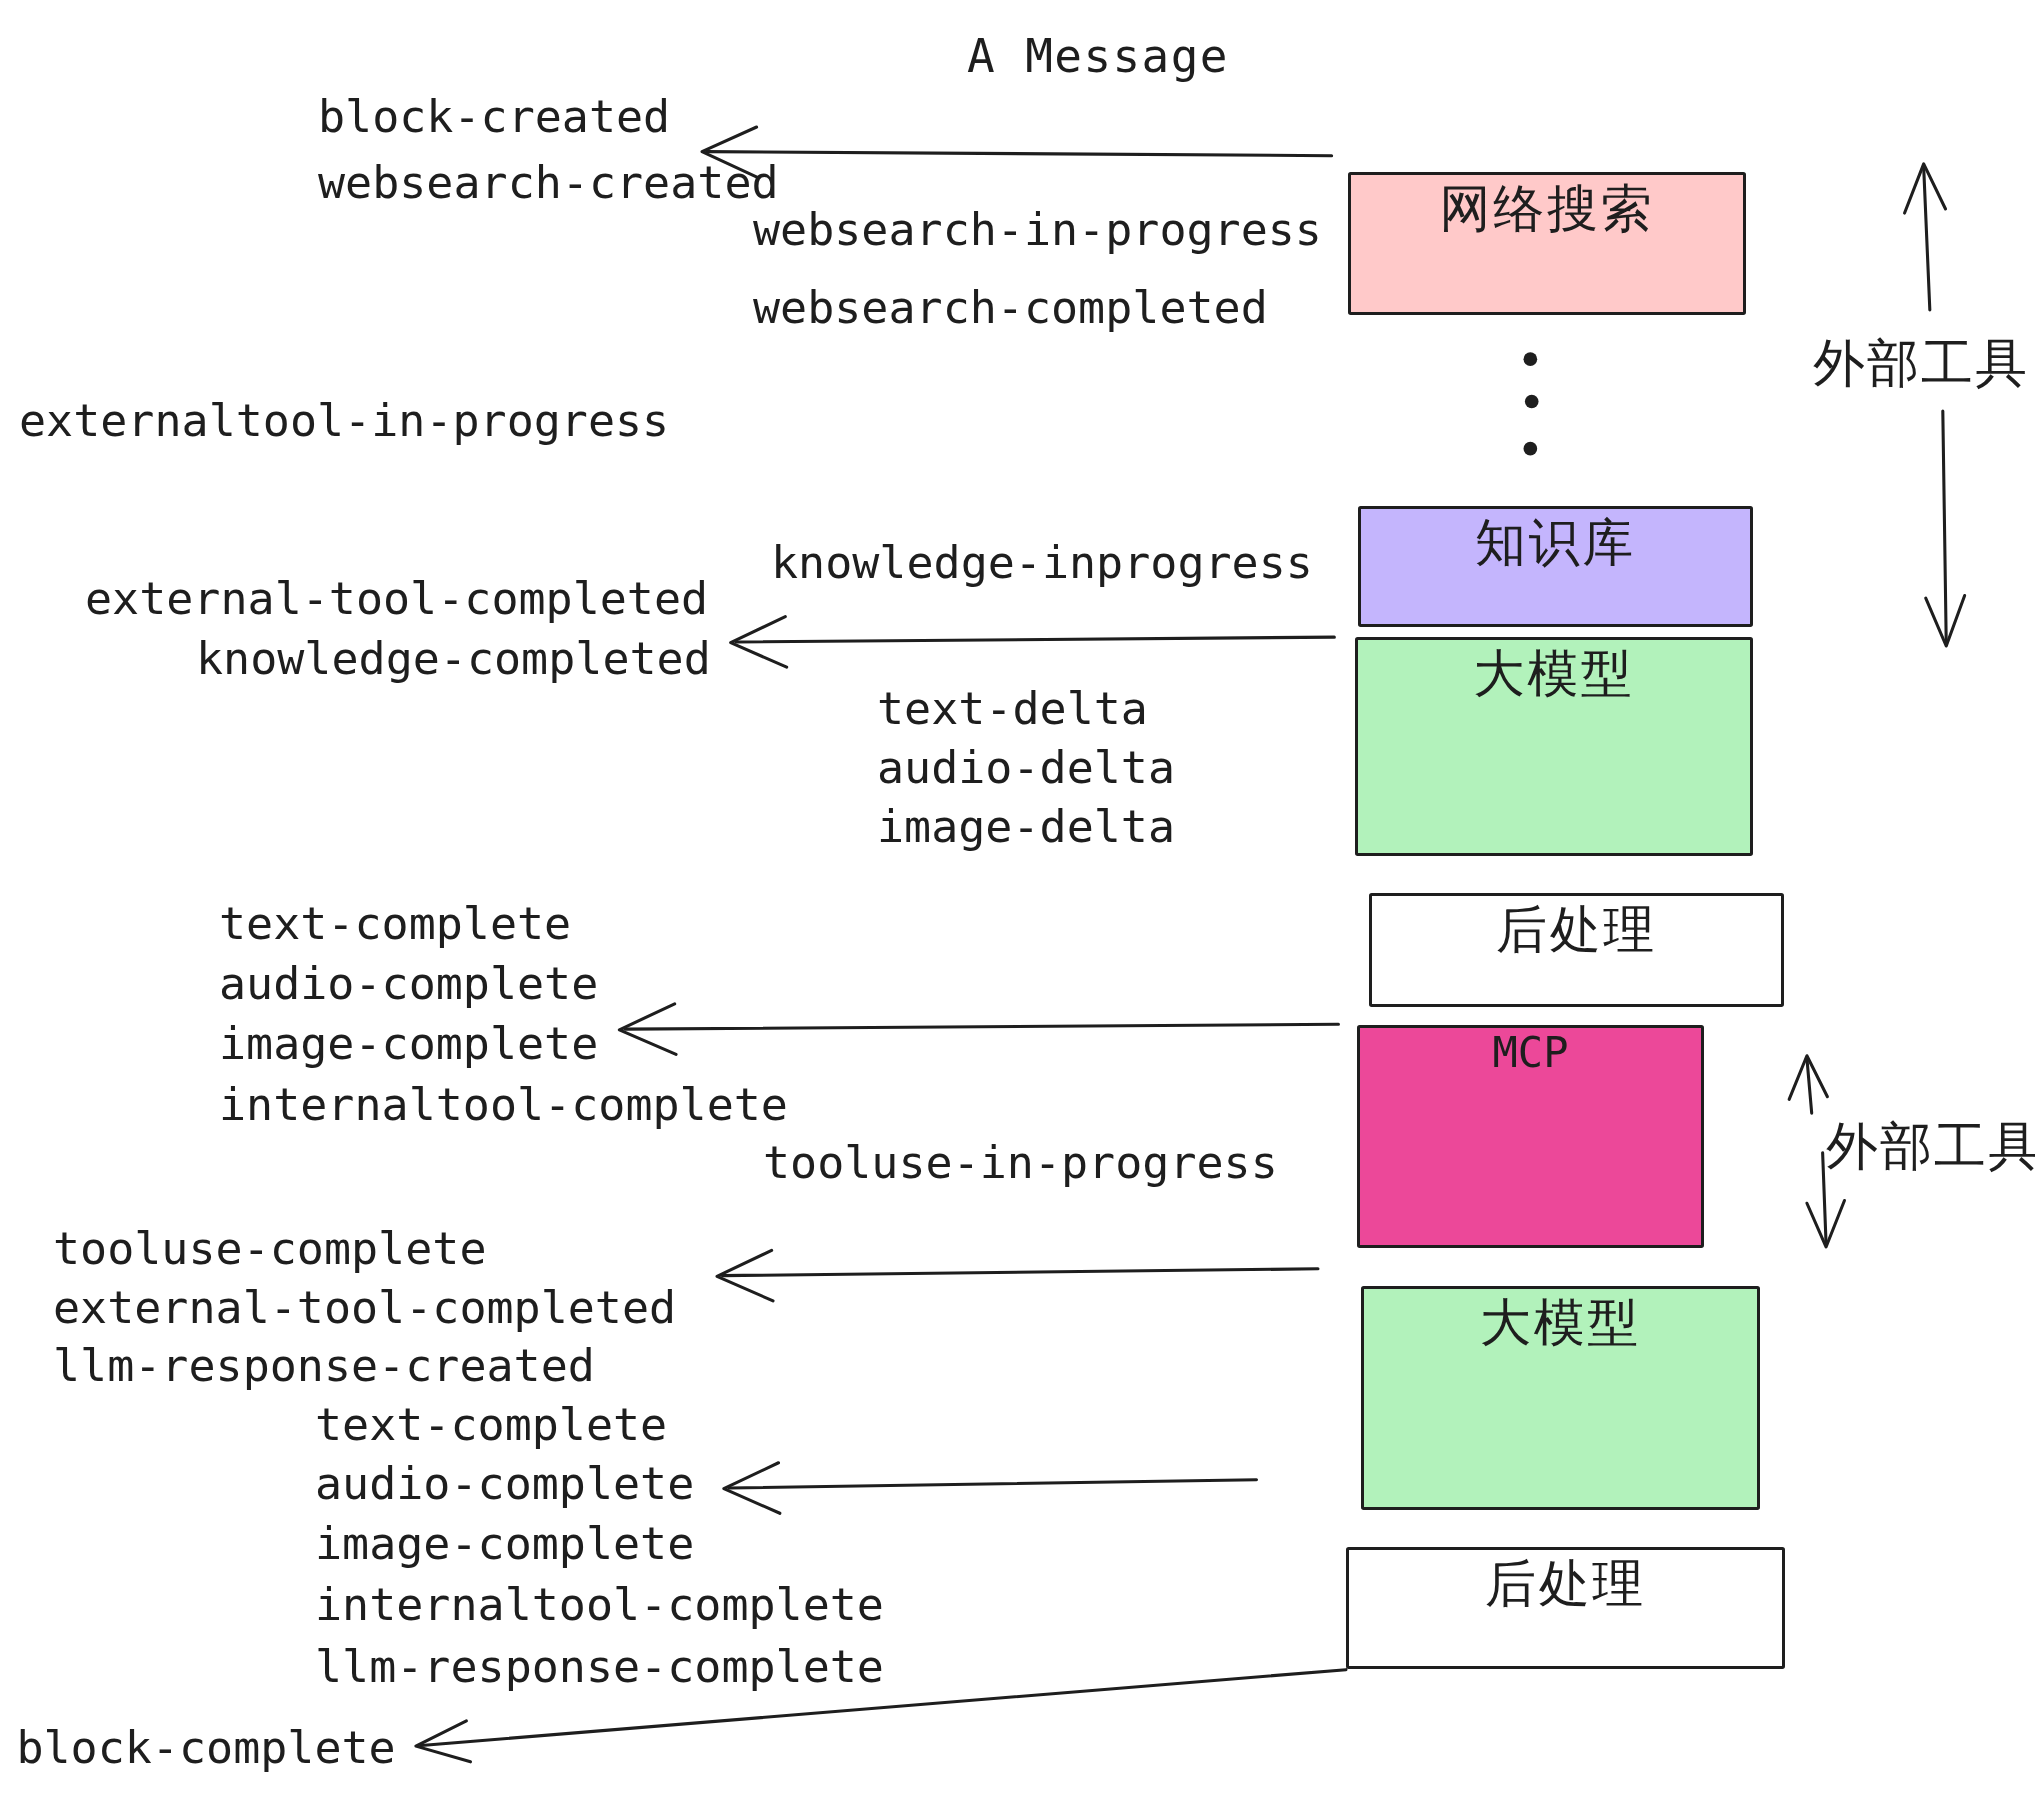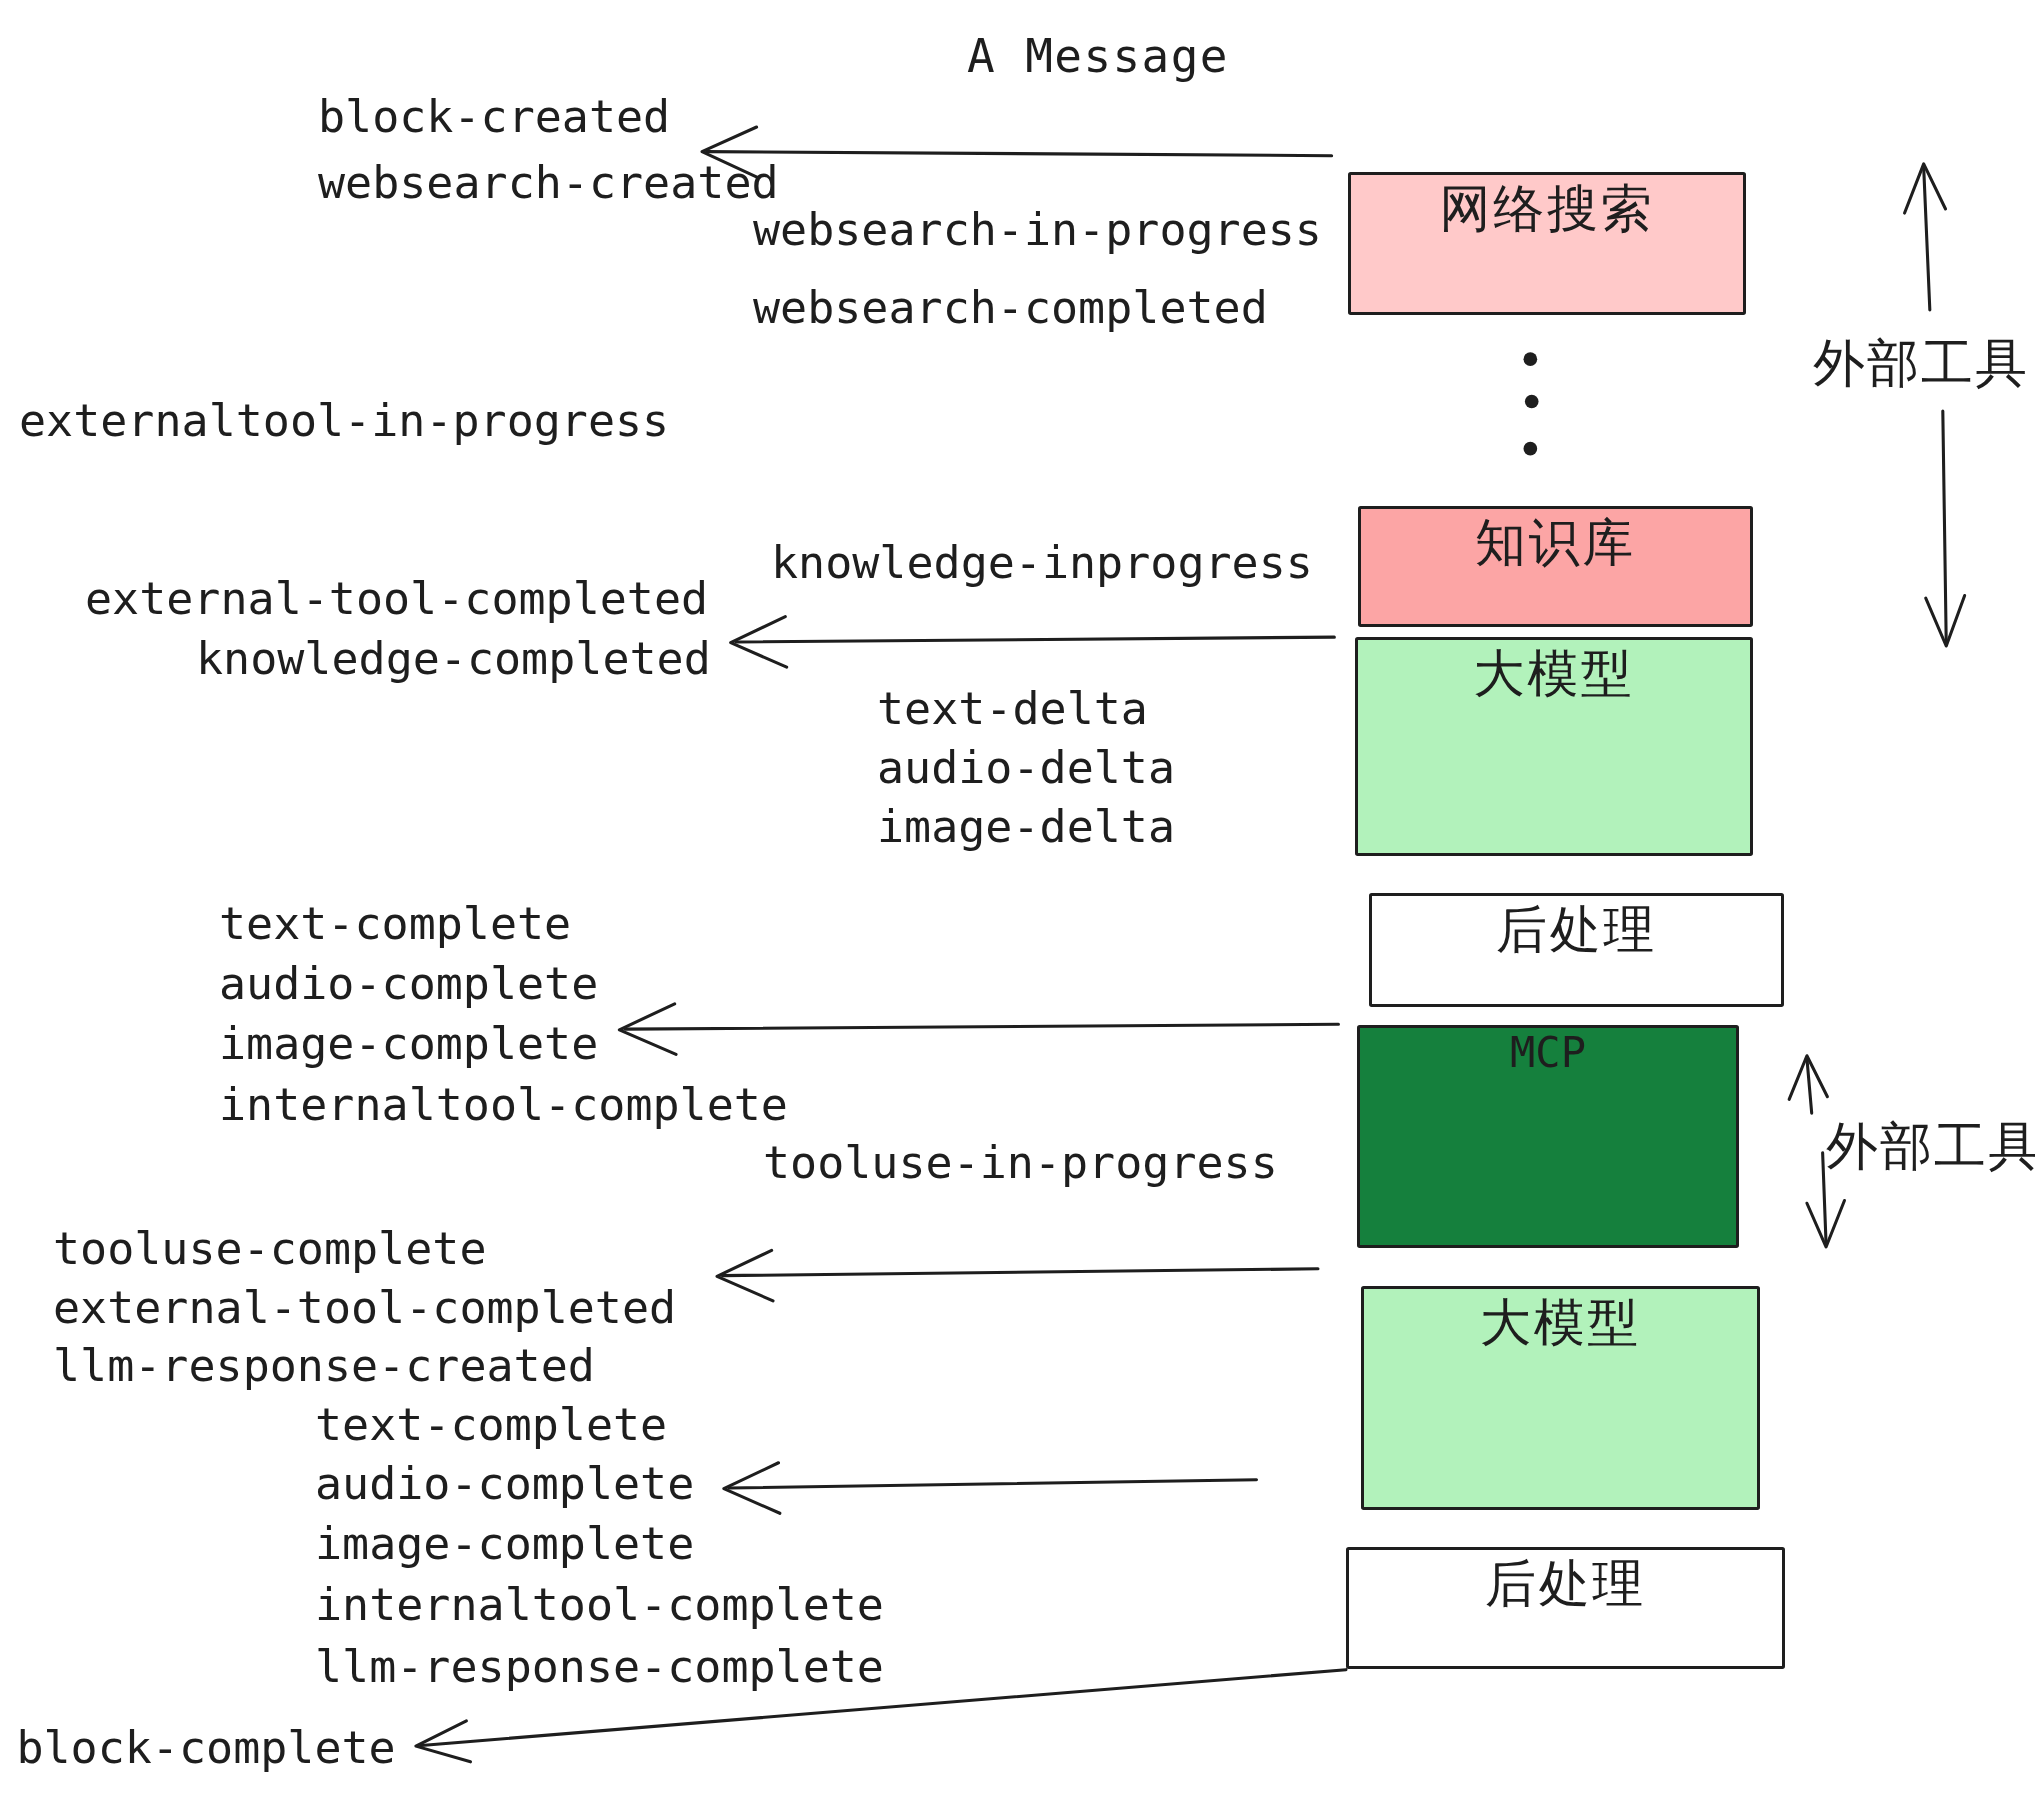--- a/index.html
+++ b/index.html
@@ -150,33 +150,33 @@
 <div class="ev" style="left:315px;top:1459px">audio-complete</div>
 <div class="ev" style="left:315px;top:1519px">image-complete</div>
 <div class="ev" style="left:315px;top:1580px">internaltool-complete</div>
 <div class="ev" style="left:315px;top:1642px">llm-response-complete</div>
 <div class="ev" style="left:16.4px;top:1723px">block-complete</div>
 
 <div class="box" style="left: 1348px; top: 172px; width: 398px; height: 143px; background-color: rgb(255, 201, 201);">
   <span class="box-label">网络搜索</span>
 </div>
 
-<div class="box" style="left: 1358px; top: 506px; width: 395px; height: 121px; background-color: #fca5a5;">
+<div class="box" style="left: 1358px; top: 506px; width: 395px; height: 121px; background-color: #c4b5fd;">
   <span class="box-label">知识库</span>
 </div>
 
 <div class="box" style="left: 1355px; top: 637px; width: 398px; height: 219px; background-color: rgb(178, 242, 187);">
   <span class="box-label">大模型</span>
 </div>
 
 <div class="box" style="left: 1369px; top: 893px; width: 415px; height: 114px; background-color: rgb(255, 255, 255);">
   <span class="box-label">后处理</span>
 </div>
 
-<div class="box" style="left: 1357px; top: 1025px; width: 382px; height: 223px; background-color: #15803d;">
+<div class="box" style="left: 1357px; top: 1025px; width: 347px; height: 223px; background-color: #ec4899;">
   <span class="box-label mono">MCP</span>
 </div>
 
 <div class="box" style="left: 1361px; top: 1286px; width: 399px; height: 224px; background-color: rgb(178, 242, 187);">
   <span class="box-label">大模型</span>
 </div>
 
 <div class="box" style="left: 1346px; top: 1547px; width: 439px; height: 122px; background-color: rgb(255, 255, 255);">
   <span class="box-label">后处理</span>
 </div>

